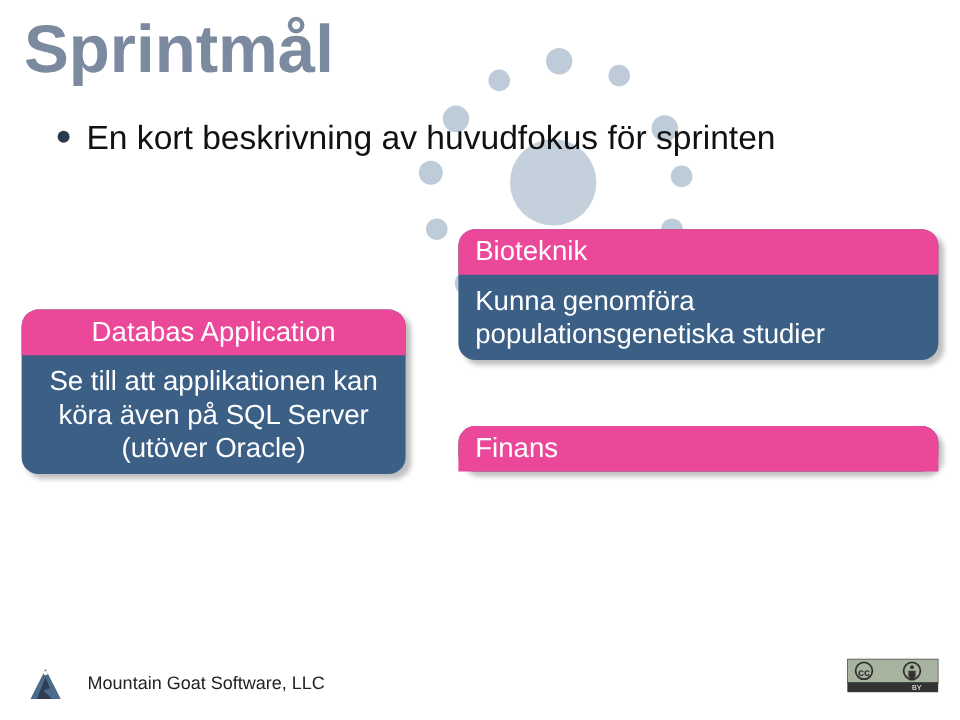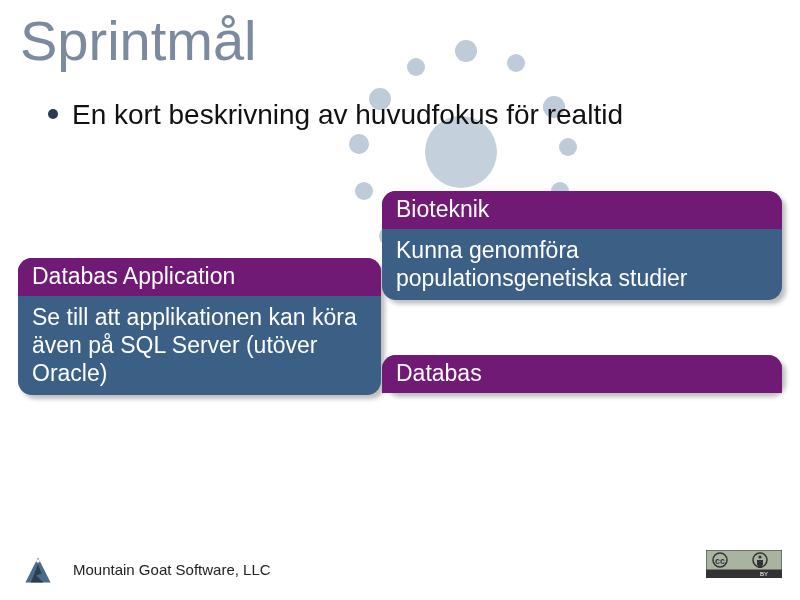--- a/index.html
+++ b/index.html
@@ -8,21 +8,21 @@
     height: 600px;
     font-family: Arial, Helvetica, sans-serif;
     background: #fff;
     position: relative;
     overflow: hidden;
   }
   .title {
     font-size: 56px;
     color: #7b8a9e;
     padding: 8px 3px 6px 20px;
-    font-weight: 400;
+    font-weight: 700;
   }
   .bullet-row {
     display: flex;
     align-items: flex-start;
     padding: 18px 30px 0 48px;
     position: relative;
     z-index: 2;
   }
   .bullet-dot {
     width: 10px;
@@ -52,34 +52,34 @@
     background: #becbd8;
   }
   .card {
     position: absolute;
     background: #3c5f86;
     border-radius: 14px;
     box-shadow: 4px 4px 4px rgba(0,0,0,0.25);
     z-index: 2;
   }
   .card-header {
-    background: #701a75;
+    background: #ec4899;
     border-top-left-radius: 14px;
     border-top-right-radius: 14px;
     color: #fff;
     font-size: 23px;
     padding: 5px 14px 6px 14px;
   }
   .card-body {
     color: #fff;
     font-size: 23px;
     padding: 7px 14px 8px 14px;
     line-height: 1.22;
   }
-  .card-left  { top: 258px; left: 18px;  width: 363px; }
+  .card-left  { top: 258px; left: 18px;  width: 320px; text-align: center; }
   .card-top   { top: 191px; left: 382px; width: 400px; }
   .card-bot   { top: 355px; left: 382px; width: 400px; }
 
   .footer {
     position: absolute;
     left: 20px;
     bottom: 12px;
     display: flex;
     align-items: center;
     gap: 17px;
@@ -119,35 +119,35 @@
   <div class="d" style="top:94px;left:4px;width:20px;height:20px"></div>
   <div class="d" style="top:48px;left:24px;width:22px;height:22px"></div>
   <div class="d" style="top:18px;left:62px;width:18px;height:18px"></div>
   <div class="d" style="top:76px;left:80px;width:72px;height:72px;opacity:.9"></div>
 </div>
 
 <h1 class="title">Sprintmål</h1>
 
 <div class="bullet-row">
   <div class="bullet-dot"></div>
-  <div class="bullet-text">En kort beskrivning av huvudfokus för realtid</div>
+  <div class="bullet-text">En kort beskrivning av huvudfokus för sprinten</div>
 </div>
 
 <div class="card card-left">
   <div class="card-header">Databas Application</div>
   <div class="card-body">Se till att applikationen kan köra även på SQL Server (utöver Oracle)</div>
 </div>
 
 <div class="card card-top">
   <div class="card-header">Bioteknik</div>
   <div class="card-body">Kunna genomföra populationsgenetiska studier</div>
 </div>
 
 <div class="card card-bot">
-  <div class="card-header">Databas</div>
+  <div class="card-header">Finans</div>
 </div>
 
 <div class="footer">
   <svg class="goat-logo" viewBox="0 0 40 40">
     <polygon points="6,34 20,6 34,34" fill="#4a6b8a"></polygon>
     <polygon points="12,34 20,14 24,24 18,26 26,34" fill="#2c3e50"></polygon>
     <circle cx="20" cy="10" r="2" fill="#fff"></circle>
   </svg>
   <div class="footer-text">Mountain Goat Software, LLC</div>
 </div>

